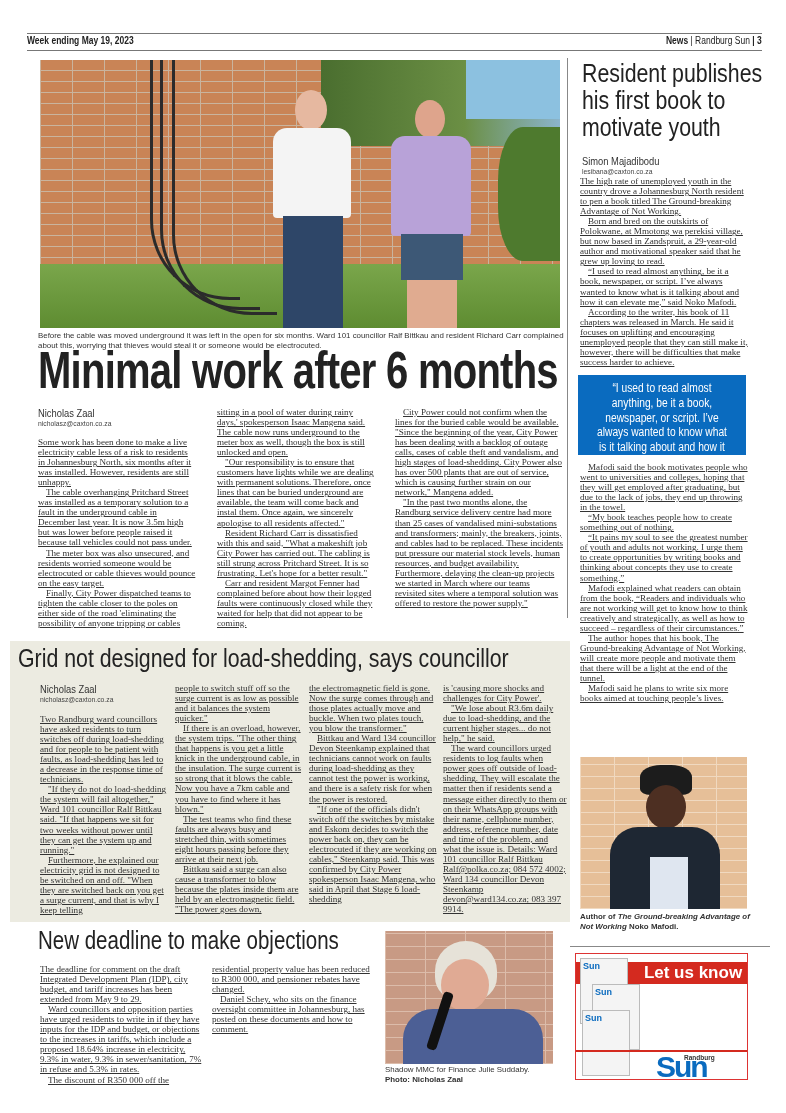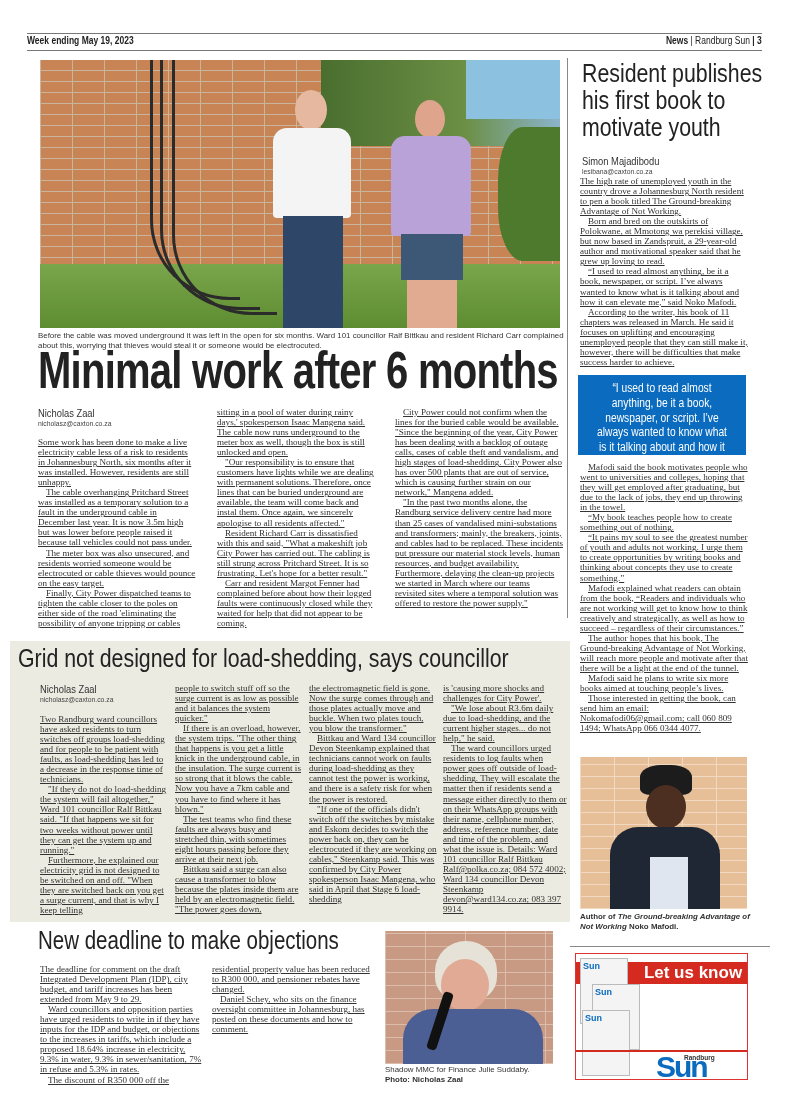--- a/index.html
+++ b/index.html
@@ -168,43 +168,42 @@
   <p>According to the writer, his book of 11 chapters was released in March. He said it focuses on uplifting and encouraging unemployed people that they can still make it, however, there will be difficulties that make success harder to achieve.</p>
 </div>
 
 <div class="abs pullquote"><span>“I used to read almost anything, be it a book, newspaper, or script. I’ve always wanted to know what is it talking about and how it can elevate me.”</span></div>
 
 <div class="abs col" style="left:580px;top:462px;width:170px;">
   <p style="text-indent:8px">Mafodi said the book motivates people who went to universities and colleges, hoping that they will get employed after graduating, but due to the lack of jobs, they end up throwing in the towel.</p>
   <p>“My book teaches people how to create something out of nothing.</p>
   <p>“It pains my soul to see the greatest number of youth and adults not working. I urge them to create opportunities by writing books and thinking about concepts they use to create something.”</p>
   <p>Mafodi explained what readers can obtain from the book, “Readers and individuals who are not working will get to know how to think creatively and strategically, as well as how to succeed – regardless of their circumstances.”</p>
-  <p>The author hopes that his book, The Ground-breaking Advantage of Not Working, will reach more people and motivate after that there will be a light at the end of the tunnel.</p>
+  <p>The author hopes that his book, The Ground-breaking Advantage of Not Working, will create more people and motivate them that there will be a light at the end of the tunnel.</p>
   <p>Mafodi said he plans to write six more books aimed at touching people’s lives.</p>
-  <p>Those interested in getting the book, can send him an email: Nokomafodi06@gmail.com; call 060 809 1494; WhatsApp 066 0344 4077.</p>
 </div>
 
 <div class="abs photo-author" aria-label="Noko Mafodi holding his book">
   <div class="hat"></div>
     <div class="face"></div>
     <div class="jacket"></div>
     <div class="book"></div>
 </div>
 <div class="abs caption" style="left:580px;top:912px;width:175px;font-weight:bold;">
   <span>Author of </span><i>The Ground-breaking Advantage of Not Working</i><span> Noko Mafodi.</span>
 </div>
 
 <div class="abs grid-box"></div>
 <div class="abs h-grid">Grid not designed for load-shedding, says councillor</div>
 <div class="abs" style="left:40px;top:683px;">
   <div class="byline-name">Nicholas Zaal</div>
   <div class="byline-email">nicholasz@caxton.co.za</div>
 </div>
 <div class="abs col" style="left:40px;top:714px;width:128px;">
-  <p>Two Randburg ward councillors have asked residents to turn switches off groups load-shedding and for people to be patient with faults, as load-shedding has led to a decrease in the response time of technicians.</p>
+  <p>Two Randburg ward councillors have asked residents to turn switches off during load-shedding and for people to be patient with faults, as load-shedding has led to a decrease in the response time of technicians.</p>
   <p>"If they do not do load-shedding the system will fail altogether," Ward 101 councillor Ralf Bittkau said. "If that happens we sit for two weeks without power until they can get the system up and running."</p>
   <p>Furthermore, he explained our electricity grid is not designed to be switched on and off. "When they are switched back on you get a surge current, and that is why I keep telling</p>
 </div>
 <div class="abs col" style="left:175px;top:683px;width:128px;">
   <p>people to switch stuff off so the surge current is as low as possible and it balances the system quicker."</p>
   <p>If there is an overload, however, the system trips. "The other thing that happens is you get a little knick in the underground cable, in the insulation. The surge current is so strong that it blows the cable. Now you have a 7km cable and you have to find where it has blown."</p>
   <p>The test teams who find these faults are always busy and stretched thin, with sometimes eight hours passing before they arrive at their next job.</p>
   <p>Bittkau said a surge can also cause a transformer to blow because the plates inside them are held by an electromagnetic field. "The power goes down,</p>
 </div>
 <div class="abs col" style="left:309px;top:683px;width:128px;">

